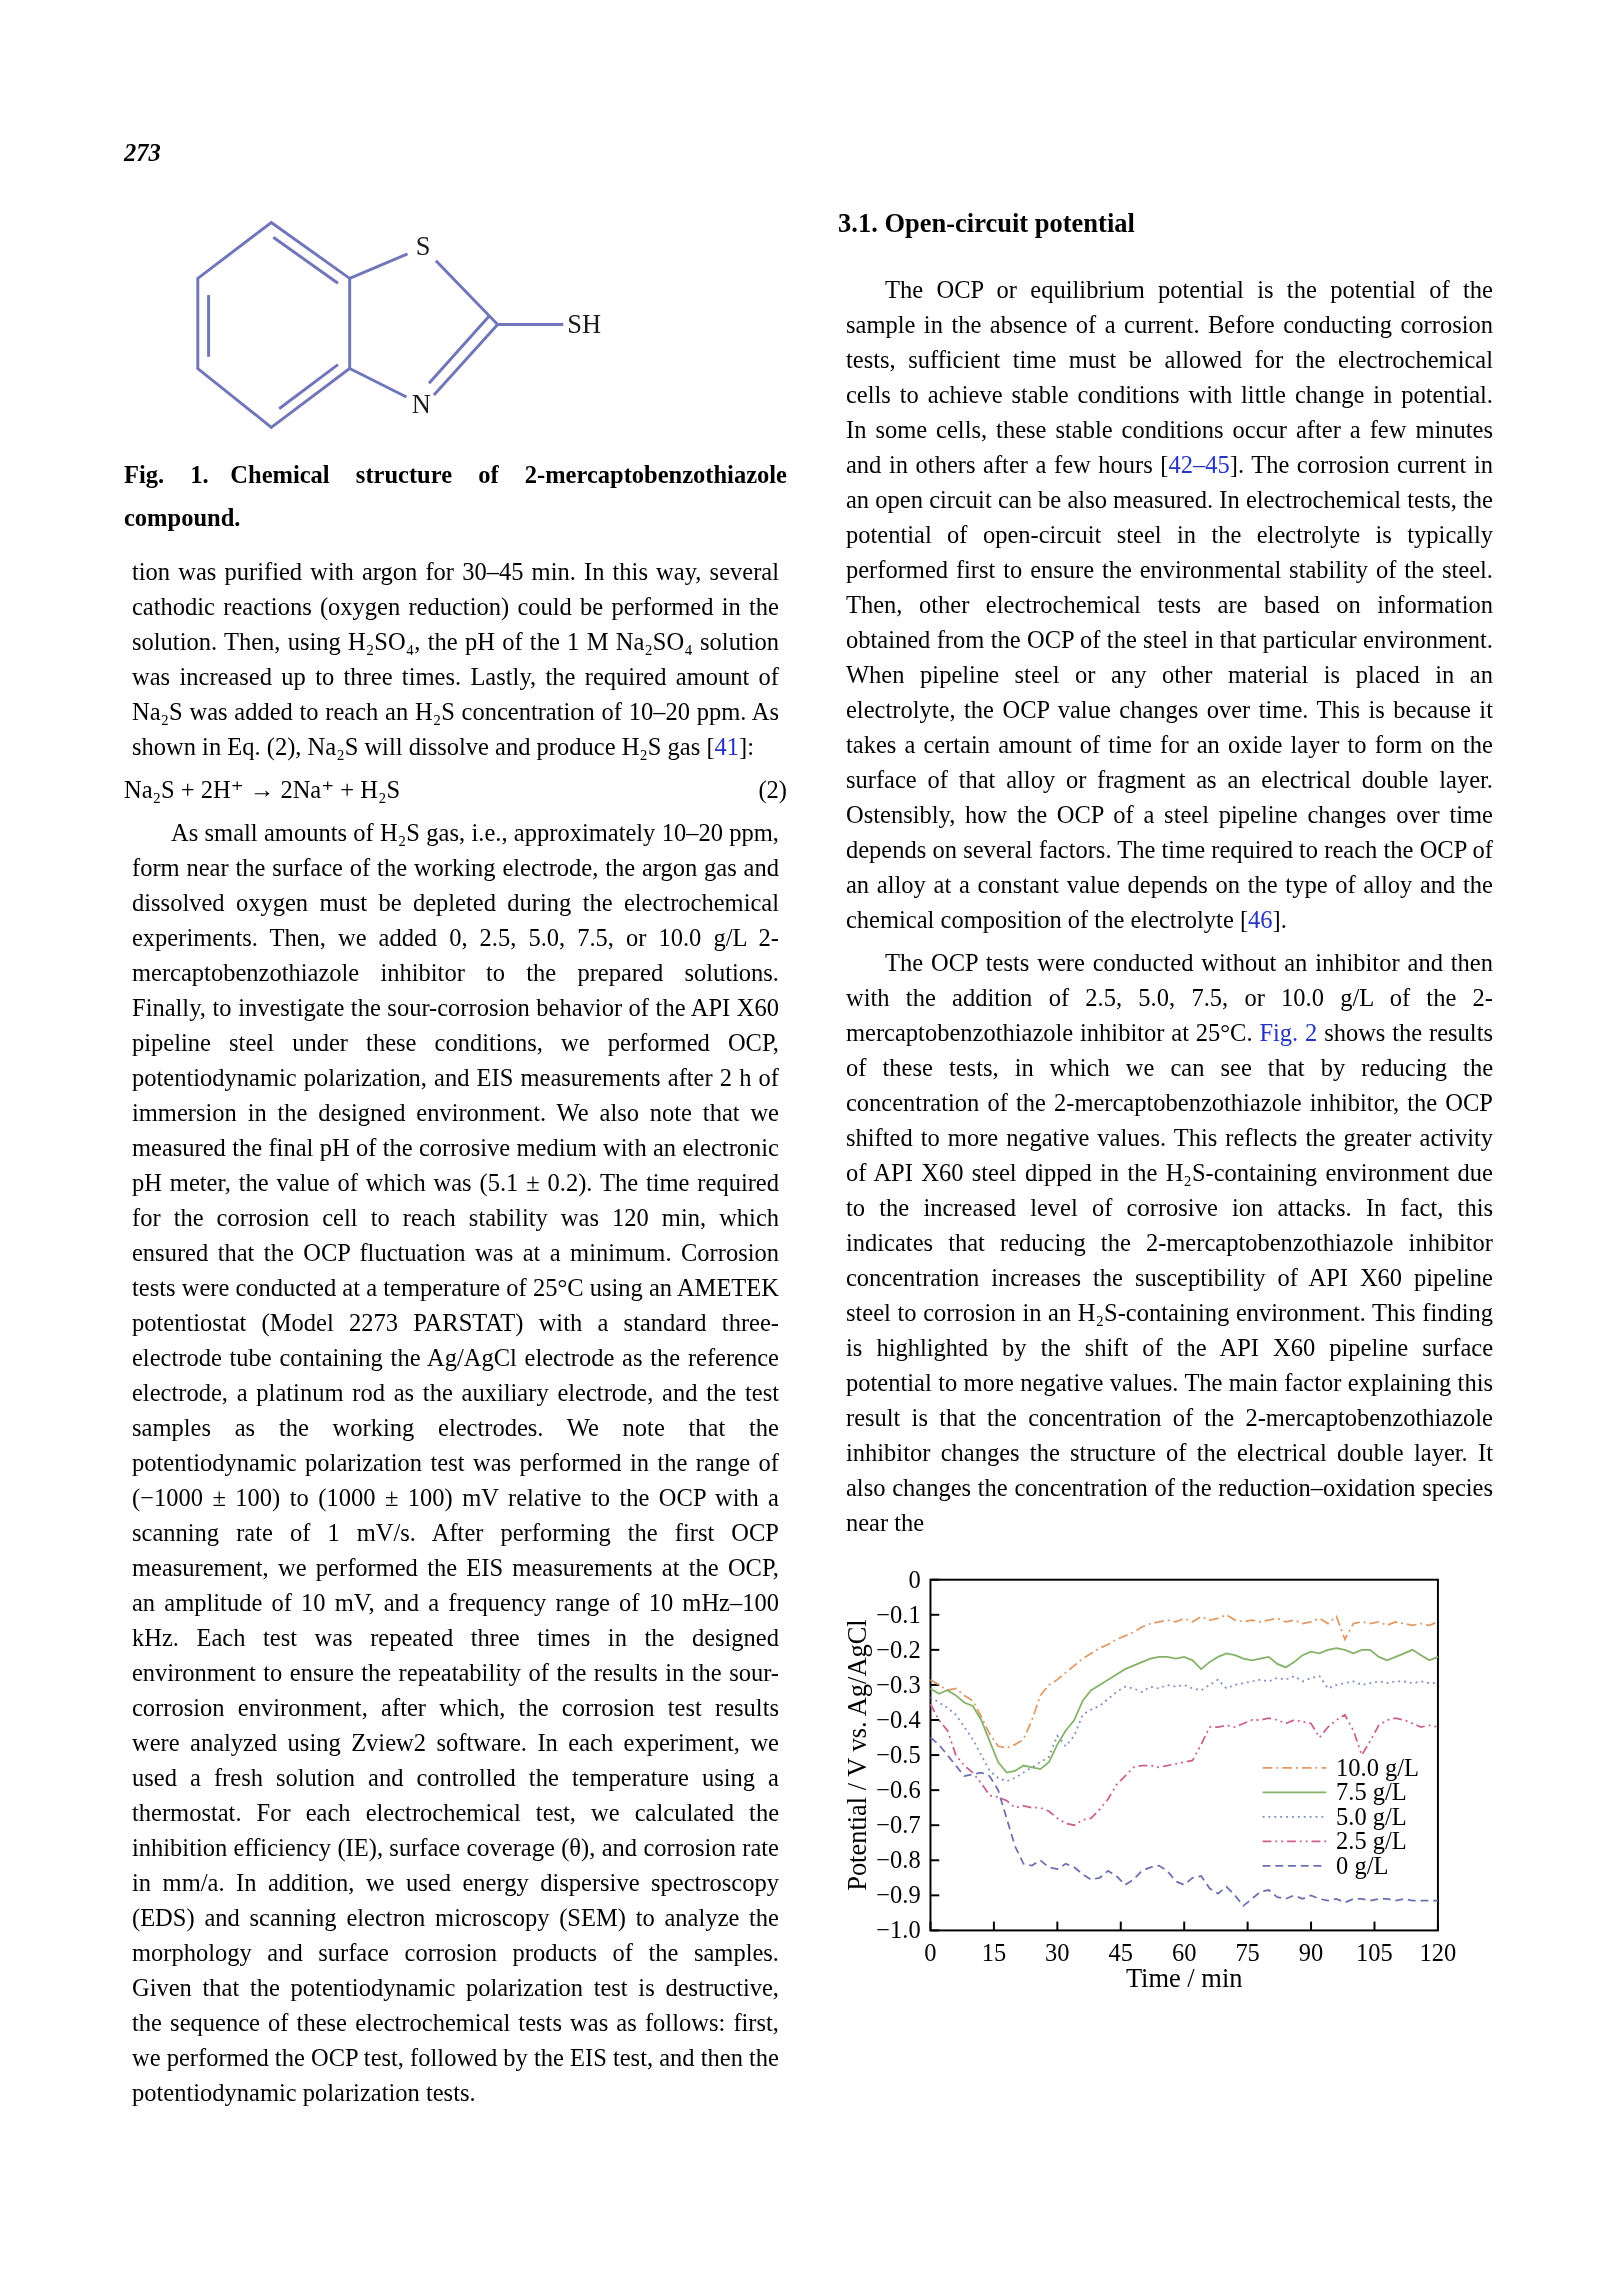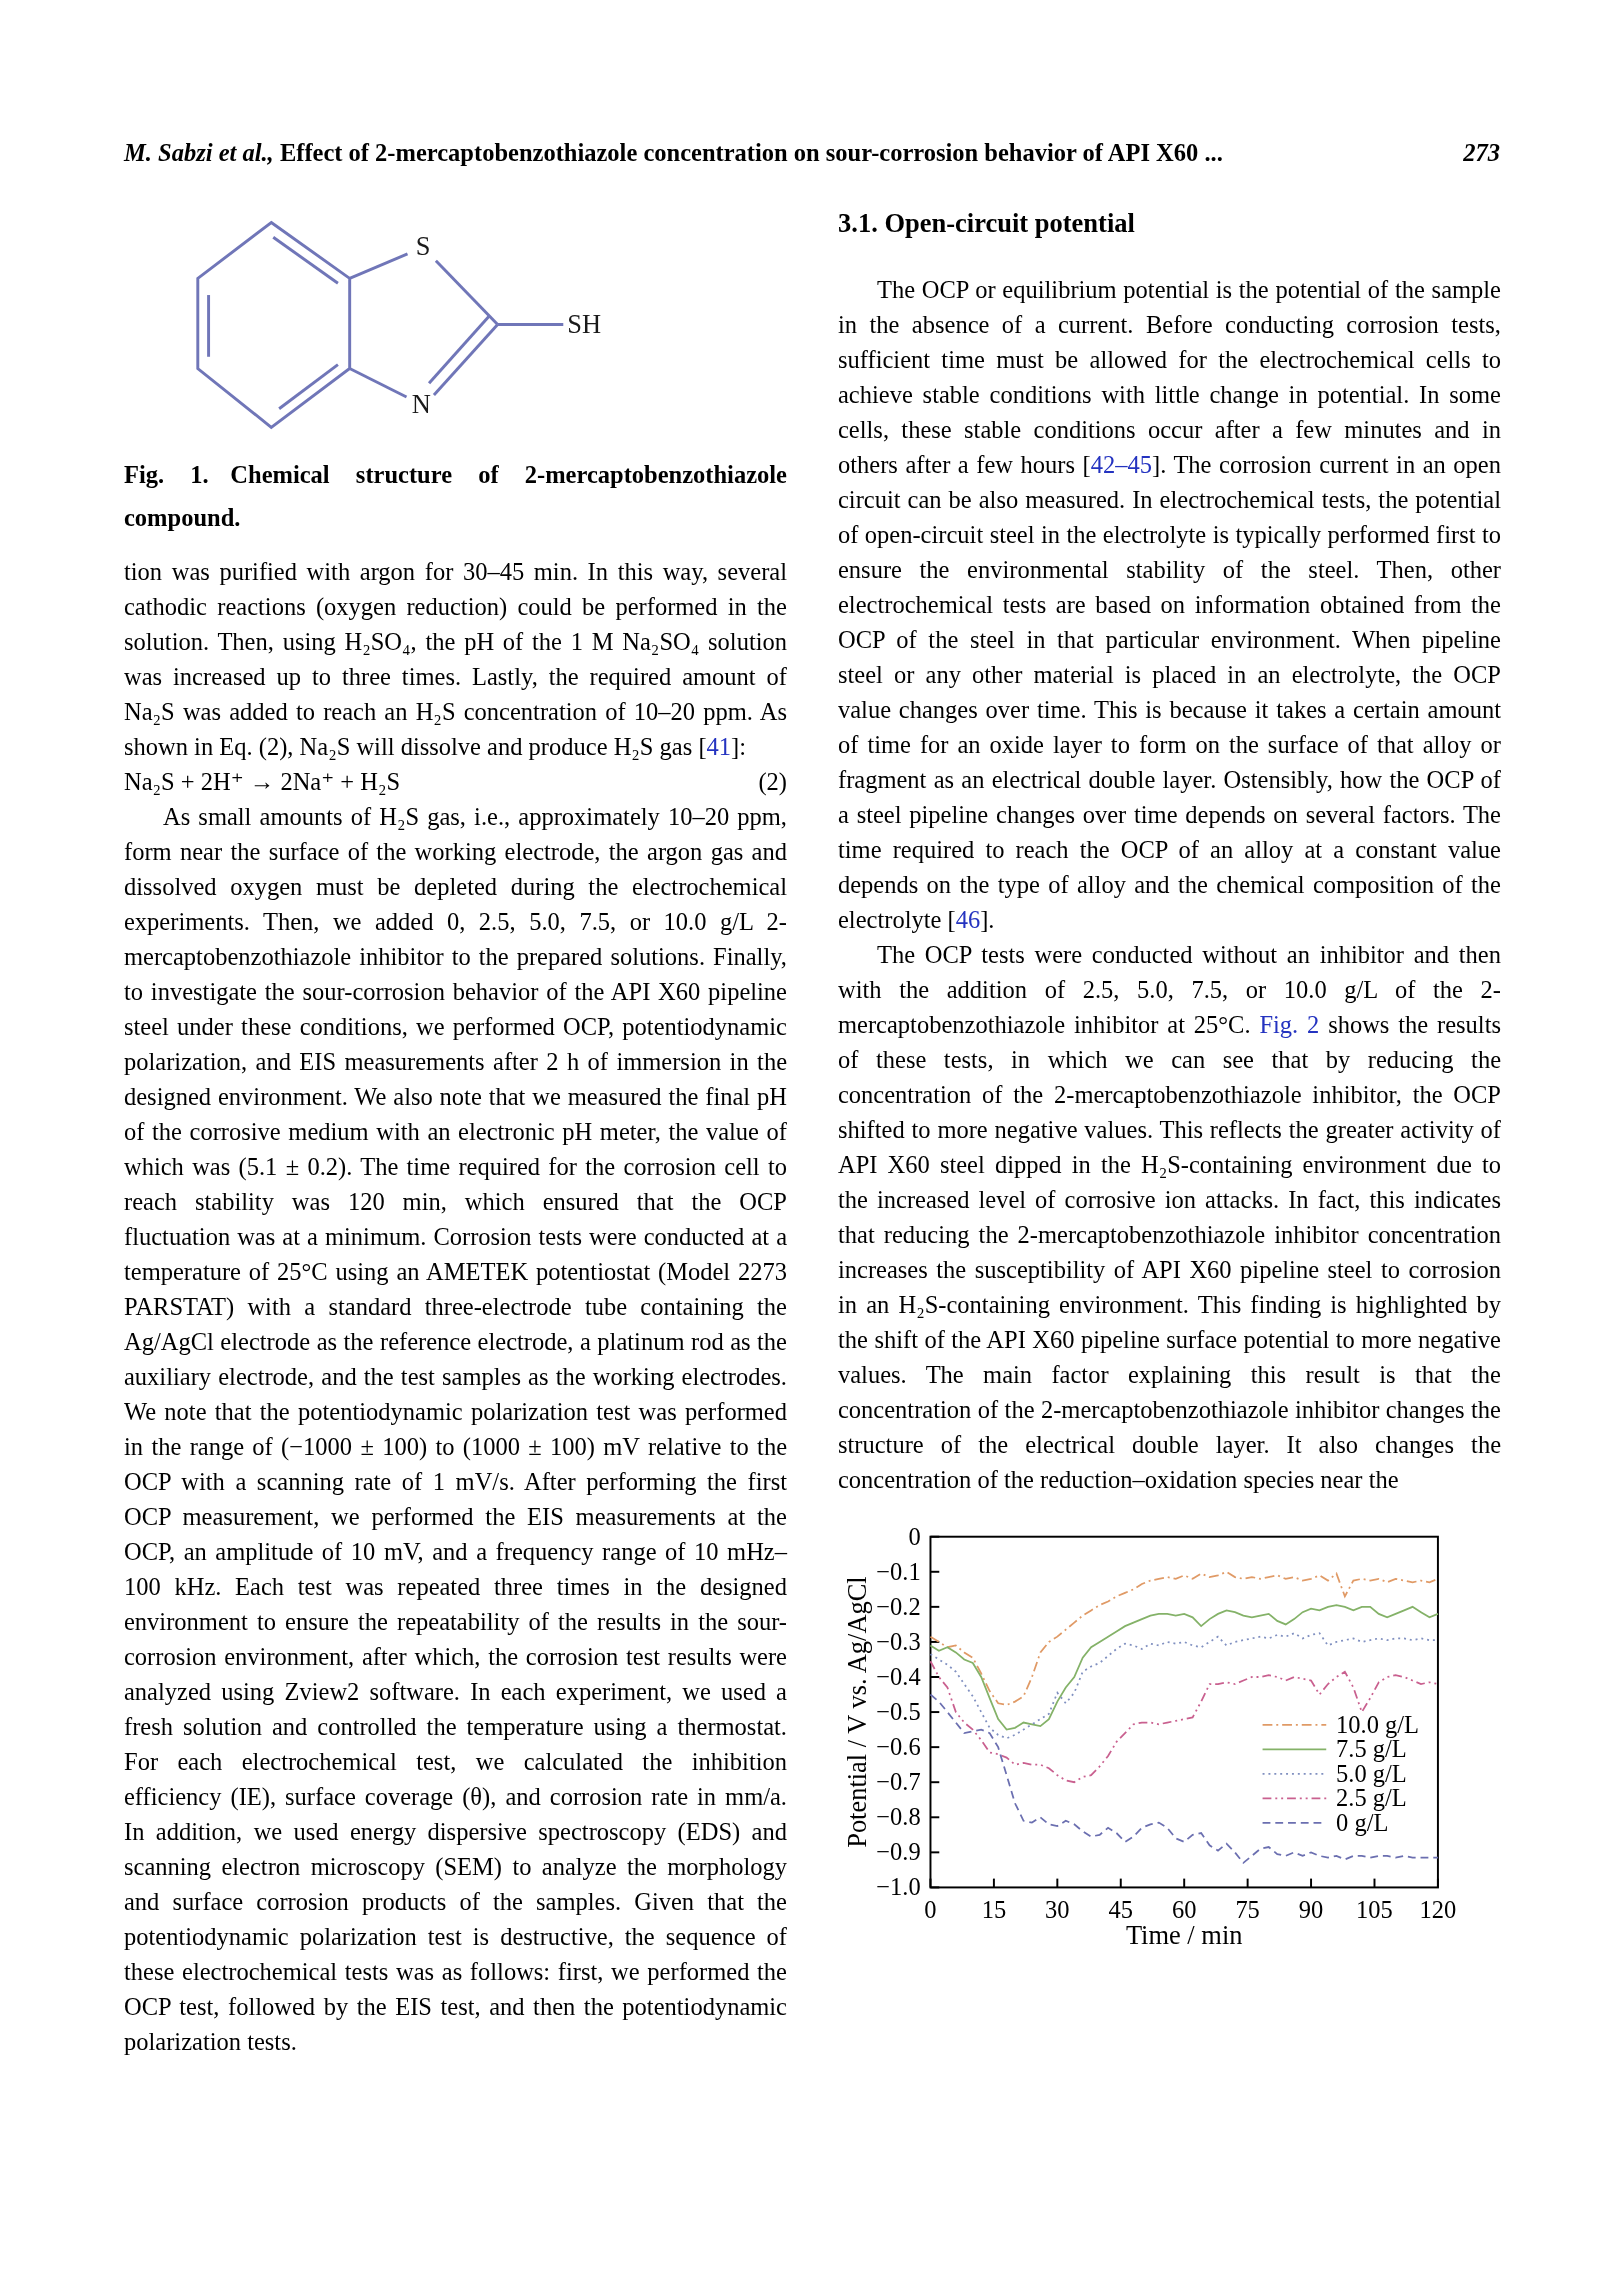--- a/index.html
+++ b/index.html
@@ -5,42 +5,37 @@
   html,body{margin:0;padding:0;background:#ffffff;}
   body{width:1614px;height:2293px;position:relative;
        font-family:"Liberation Serif","DejaVu Serif",serif;color:#000;}
   .header{position:absolute;left:124px;top:139px;width:1376px;
           display:flex;justify-content:space-between;font-size:24.5px;font-weight:bold;}
   .header .authors{font-style:italic;}
   .header .pagenum{font-style:italic;text-align:right;}
   .col{position:absolute;width:663px;}
   .col-left{left:124px;top:196px;}
   .col-right{left:838px;top:208px;}
-  p.body{font-size:24.5px;line-height:35px;text-align:justify;margin:0;}
+  p.body{font-size:24.5px;line-height:35px;text-align:justify;margin:8px;}
   p.indent{text-indent:39px;}
   .link{color:#2433c0;}
   .sec-h1{font-size:30px;font-weight:bold;margin:3.9px 0 35px 0;}
   .sec-h2{font-size:26.5px;font-weight:bold;margin:0 0 33px 0;}
   .caption{font-weight:bold;font-size:24.5px;line-height:43px;text-align:justify;margin:9.8px 0 15.7px 0;}
   .caption .cap-label{margin-right:21.6px;}
   .equation{display:flex;justify-content:space-between;font-size:24.5px;line-height:35px;align-items:flex-end;}
   svg{display:block;}
   #fig1{margin:3.9px 0 0 0;}
   #ocp-chart{margin-top:25.5px;}
   .fig2-caption{margin-top:7.8px;margin-bottom:0;}
 </style>
 </head>
 <body>
 
 <div class="header">
-  <div>
-    <span class="authors">M. Sabzi et al.,</span>
-    <span> </span>
-    <span>Effect of 2-mercaptobenzothiazole concentration on sour-corrosion behavior of API X60 ...</span>
-  </div>
   <div class="pagenum">273</div>
 </div>
 
 <div class="col col-left">
 
   <svg id="fig1" width="663" height="243" viewBox="0 0 676 248">
     <g stroke="#7076b8" stroke-width="3" fill="none">
 
       <path d="M150,23 L230,80 L230,172 L150,232 L75,172 L75,80 Z"></path>
 

